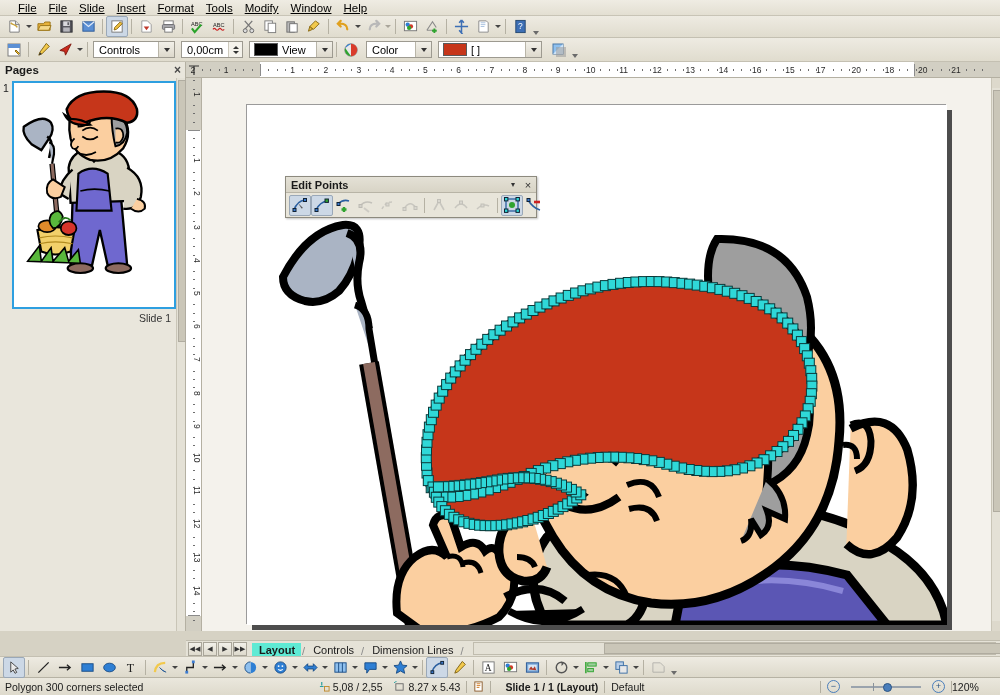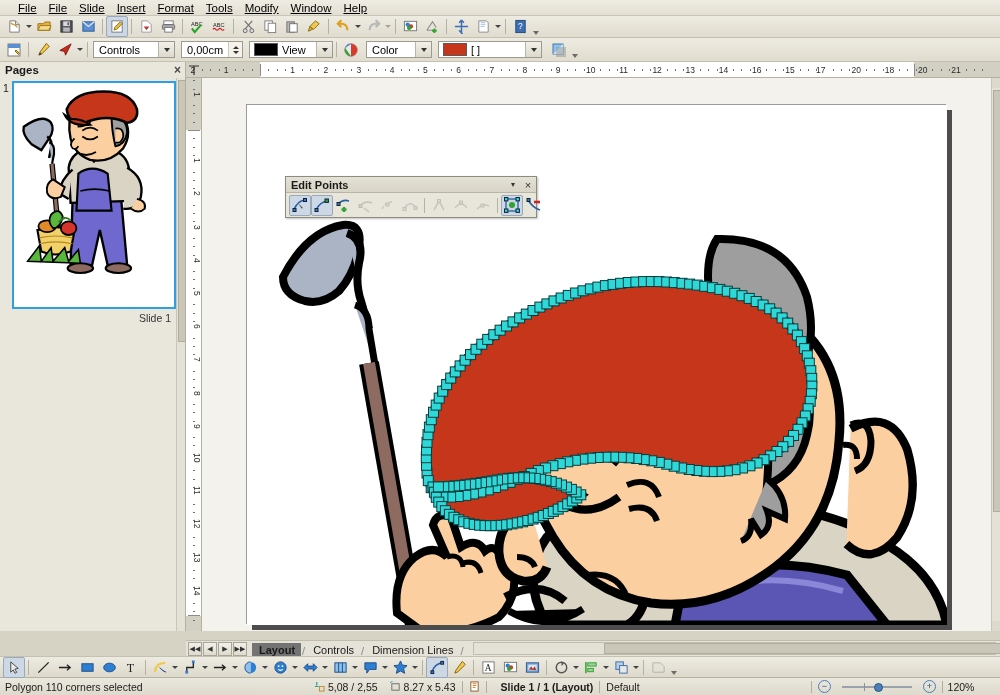--- a/index.html
+++ b/index.html
@@ -153,21 +153,21 @@
     box-sizing:border-box;
   }
   .navbtns{display:flex;align-items:center;padding-left:2px;}
   .navb{width:12px;height:12px;display:flex;align-items:center;justify-content:center;
     border:1px solid #a9a599;background:linear-gradient(#f2f0e9,#dedacd);margin-right:1px;font-size:7px;color:#333;}
   .tabs{display:flex;align-items:flex-end;height:16px;margin-left:4px;}
   .tab{
     font-size:11px;padding:1px 6px 1px 7px;color:#1a1a1a;position:relative;white-space:nowrap;
     background:#e5e2d7;
   }
-  .tab.active{font-weight:bold;background:#737373;}
+  .tab.active{font-weight:bold;background:#5eead4;}
   .tabsep{color:#8a8a8a;font-size:11px;padding:0 1px;}
   .hscroll{
     flex:1 1 auto;height:11px;margin:0 4px 0 8px;background:#e4e1d6;border:1px solid #c0bcae;position:relative;
   }
   .hscroll .grip{position:absolute;left:130px;top:0;width:520px;height:9px;background:#cac6b8;border:1px solid #b0aca0;}
 
   
   .drawbar{
     position:absolute;left:0;top:656px;width:1000px;height:22px;
     background:linear-gradient(#eeebe2,#ddd9cb);
@@ -183,21 +183,21 @@
   }
   .st-text{padding-left:5px;flex:1 1 auto;white-space:nowrap;}
   .st-cell{display:flex;align-items:center;gap:3px;padding:0 6px;white-space:nowrap;}
   .st-div{width:1px;height:12px;background:#b2aea0;}
   .zoomslider{position:relative;width:86px;height:12px;display:flex;align-items:center;}
   .zoomslider .track{position:absolute;left:8px;right:8px;top:5px;height:2px;background:#9aa3ad;}
   .zoomslider .midtick{position:absolute;left:30px;top:2px;width:1px;height:8px;background:#8a929a;}
   .zoomslider .knob{position:absolute;left:40px;top:2px;width:7px;height:7px;border-radius:50%;background:#4a7ebb;border:1px solid #2d5583;}
   .zmbtn{width:11px;height:11px;border-radius:50%;border:1.5px solid #4a7ebb;display:flex;align-items:center;justify-content:center;
     font-size:9px;line-height:1;color:#2d5583;}
-  .zoomval{width:36px;text-align:center;padding-right:21px;}
+  .zoomval{width:36px;text-align:left;padding-right:12px;}
 
   
   svg{display:block;}
 </style>
 </head>
 <body>
 
 <div id="app">
 
   <div class="menubar">
@@ -1204,21 +1204,21 @@
     <div class="sep"></div>
     <div class="tbtn" style="opacity:.55;">
       <svg width="15" height="15" viewBox="0 0 16 16">
           <path d="M2 3h8l4 4v6H2z" fill="#e4e1d6" stroke="#8a8a8a"></path>
         </svg>
     </div>
     <div class="tbend"></div>
   </div>
 
   <div class="statusbar">
-    <div class="st-text">Polygon 110 corners selected</div>
+    <div class="st-text">Polygon 300 corners selected</div>
     <div class="st-cell">
       <svg width="11" height="11" viewBox="0 0 12 12">
         <path d="M1 6h4M3 1v4" stroke="#2aa0a0" stroke-width="1.3"></path>
           <rect x="6" y="6" width="5" height="5" fill="none" stroke="#c08a2a"></rect>
       </svg>
       <span>5,08 / 2,55</span>
     </div>
     <div class="st-cell">
       <svg width="11" height="11" viewBox="0 0 12 12">
         <rect x="2" y="3" width="8" height="7" fill="none" stroke="#6a6a6a"></rect>

